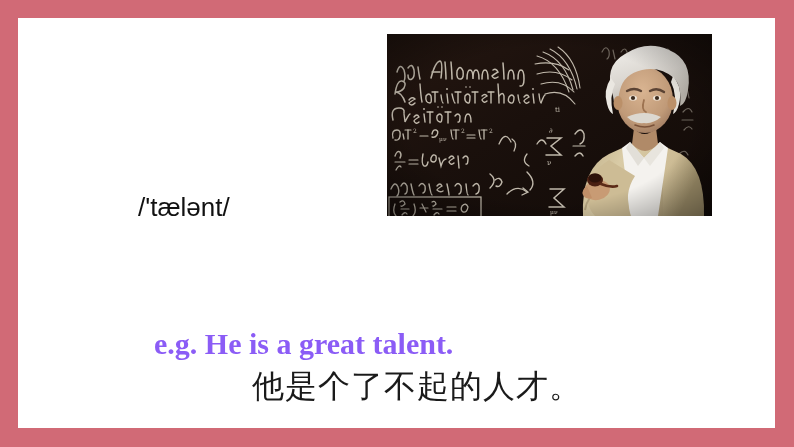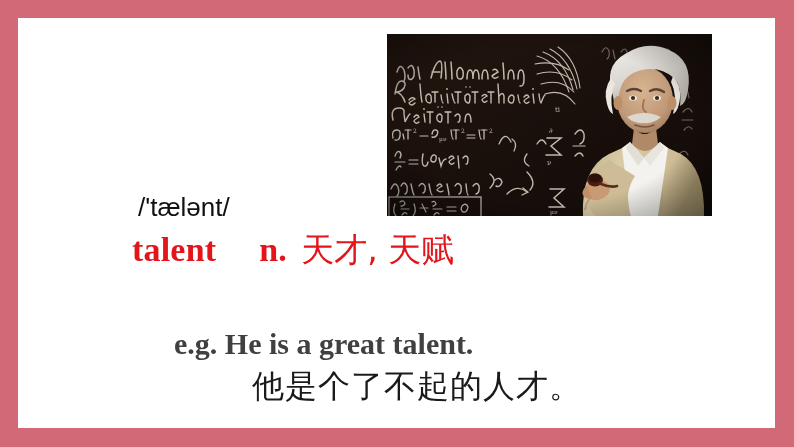--- a/index.html
+++ b/index.html
@@ -73,24 +73,24 @@
   .headword-line .pos    { }
   .headword-line .cn     {
     font-family: "DejaVu Sans", sans-serif;
     font-weight: normal;
     font-size: 33px;
     padding-left: 6px;
   }
 
   .example-en {
     position: absolute;
-    left: 156px;
+    left: 136px;
     top: 311px;
     white-space: nowrap;
-    color: #404040;
+    color: #8b5cf6;
     font-family: "Liberation Serif", serif;
     font-weight: bold;
     font-size: 30px;
     line-height: 1;
   }
 
   .example-cn {
     position: absolute;
     left: 205px;
     top: 352px;
@@ -357,25 +357,19 @@
           <ellipse cx="208" cy="144" rx="6.5" ry="4.6" fill="#2d120a"></ellipse>
           <path d="M214 150 q10 4 16 2" stroke="#5b2a17" stroke-width="2.6" fill="none" stroke-linecap="round"></path>
         </g>
 
         <rect x="0" y="0" width="325" height="182" fill="url(#vign)"></rect>
       </svg>
     </div>
 
     <div class="phonetic">/'tælənt/</div>
 
-    <div class="headword-line">
-      <span class="word">talent</span>
-      <span class="gap"></span>
-      <span class="pos">n.</span>
-      <span class="cn">天才, 天赋</span>
-    </div>
 
     <div class="example-en">e.g. He is a great talent.</div>
 
     <div class="example-cn">他是个了不起的人才。</div>
 
   </div>
 </div>
 
 </body></html>

